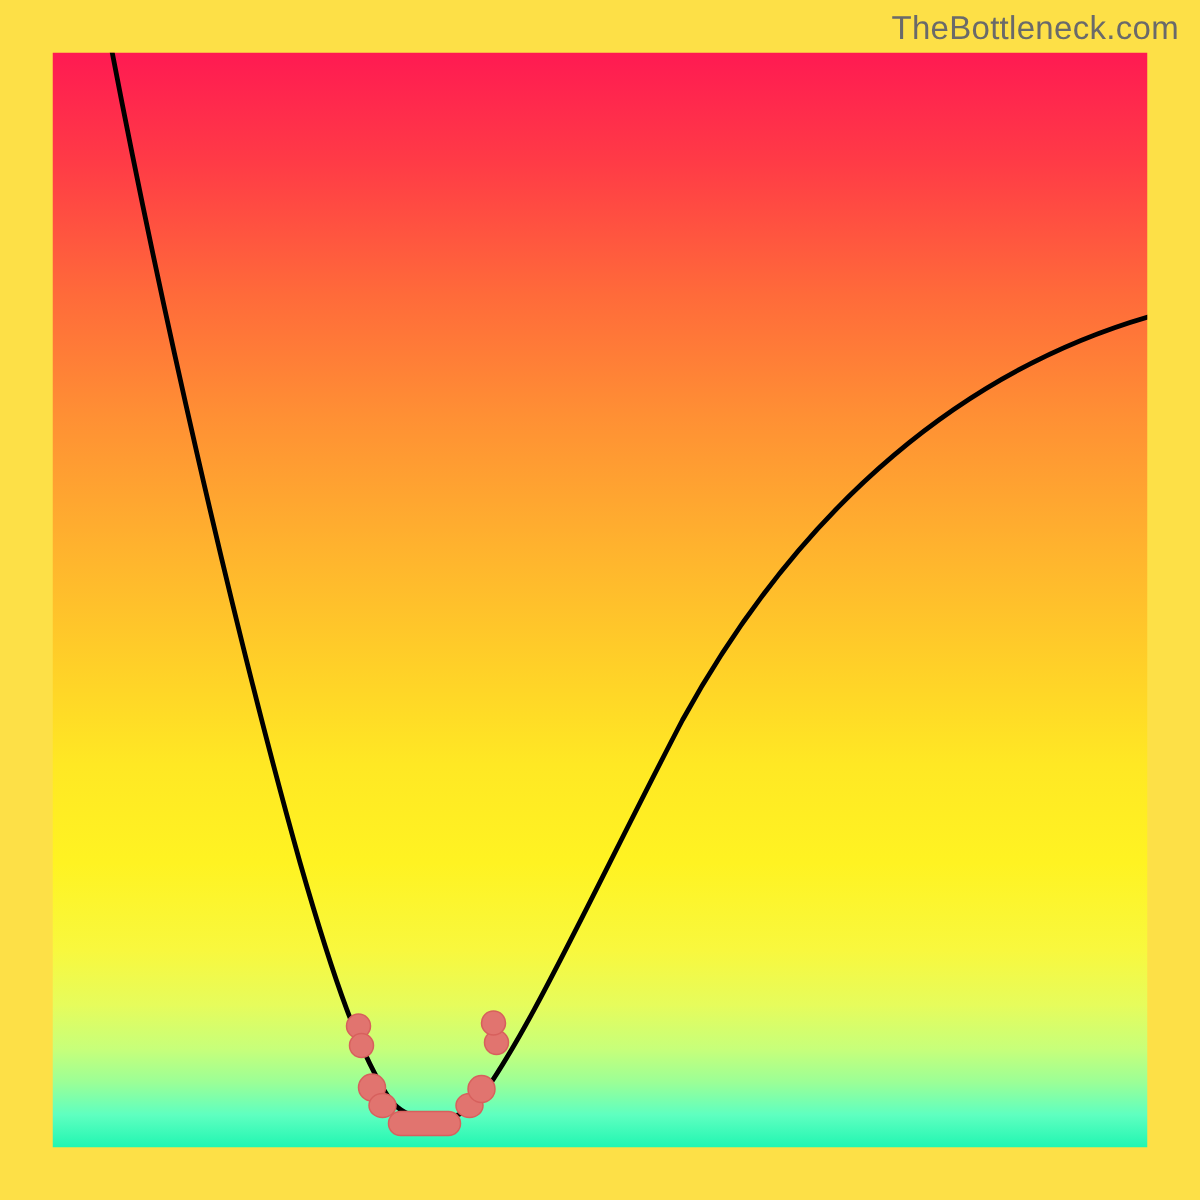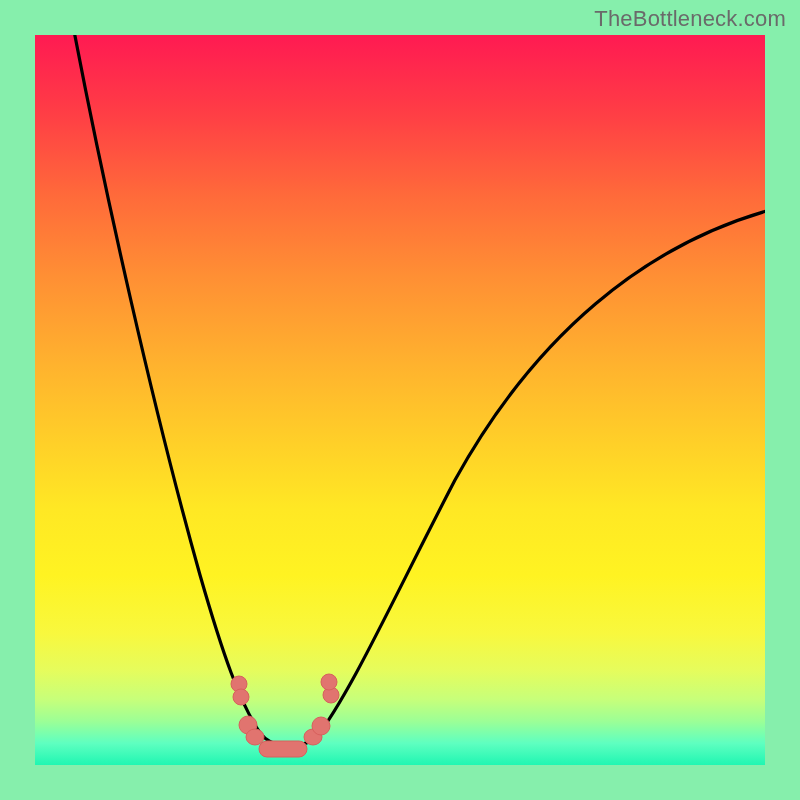--- a/index.html
+++ b/index.html
@@ -7,21 +7,21 @@
     padding: 0;
     width: 800px;
     height: 800px;
     background: #000;
     overflow: hidden;
     font-family: Arial, Helvetica, sans-serif;
   }
   .frame {
     position: absolute;
     inset: 0;
-    background: #86efac;
+    background: #fde047;
   }
   .plot-area {
     position: absolute;
     left: 35px;
     top: 35px;
     width: 730px;
     height: 730px;
     overflow: hidden;
   }
   

